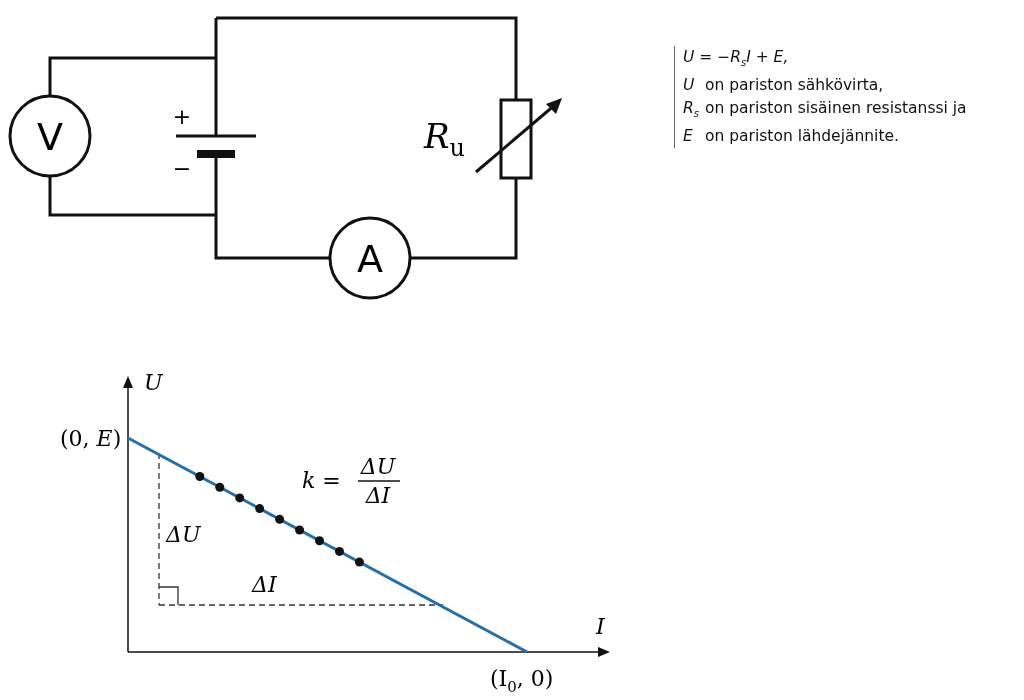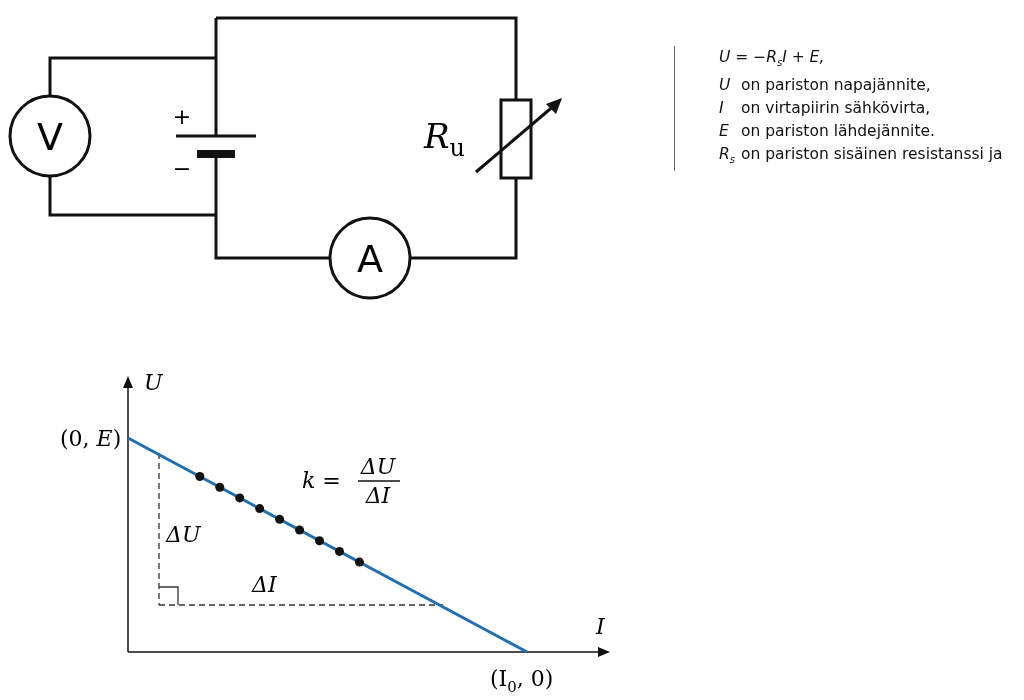--- a/index.html
+++ b/index.html
@@ -2,21 +2,21 @@
 <html><head>
   <meta charset="utf-8">
   <style>
     html, body { margin: 0; padding: 0; background: #ffffff; }
     body { width: 1024px; height: 700px; position: relative; overflow: hidden; }
     svg { position: absolute; left: 0; top: 0; }
     .serif { font-family: "DejaVu Serif", "Liberation Serif", serif; }
     .serif-it { font-family: "DejaVu Serif", "Liberation Serif", serif; font-style: italic; }
     .sans { font-family: "DejaVu Sans", "Liberation Sans", sans-serif; }
     .legend { position: absolute; left: 674px; top: 46px; border-left: 1px solid #666; padding-left: 8px; font-family: "DejaVu Sans", "Liberation Sans", sans-serif; font-size: 15.5px; line-height: 23px; color: #111; }
-    .legend .line { white-space: nowrap; margin-left: 36px; }
+    .legend .line { white-space: nowrap; }
     .legend .sym { display: inline-block; width: 22px; font-style: italic; }
     .legend .formula { font-style: italic; }
   </style>
 </head>
 <body>
 
 <svg width="1024" height="700" viewBox="0 0 1024 700">
 
   <g stroke="#111" stroke-width="3" fill="none">
 
@@ -91,24 +91,21 @@
     <line x1="358" y1="481" x2="400" y2="481" stroke="#111" stroke-width="1.3"></line>
     <text class="serif-it" x="378" y="503" font-size="22" text-anchor="middle">ΔI</text>
   </g>
 </svg>
 
 <div class="legend">
   <div class="line formula">
     <span>U = −R</span><sub style="font-size:10px">s</sub><span>I + E,</span>
   </div>
   <div class="line">
-    <span class="sym">U</span><span>on pariston napajännite,</span>
+    <span class="sym">U</span><span>on pariston sähkövirta,</span>
   </div>
   <div class="line">
-    <span class="sym">I</span><span>on virtapiirin sähkövirta,</span>
+    <span class="sym"><span>R</span><sub style="font-size:10px">s</sub></span><span>on pariston sisäinen resistanssi ja</span>
   </div>
   <div class="line">
     <span class="sym">E</span><span>on pariston lähdejännite.</span>
   </div>
-  <div class="line">
-    <span class="sym"><span>R</span><sub style="font-size:10px">s</sub></span><span>on pariston sisäinen resistanssi ja</span>
-  </div>
 </div>
 
 </body></html>

